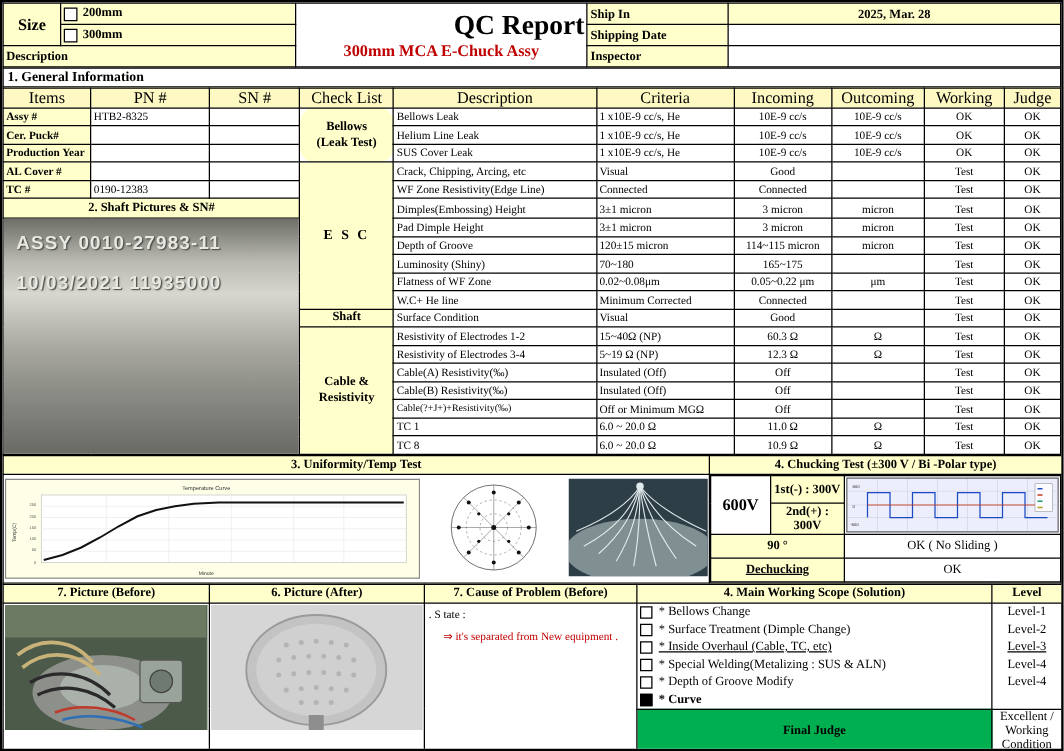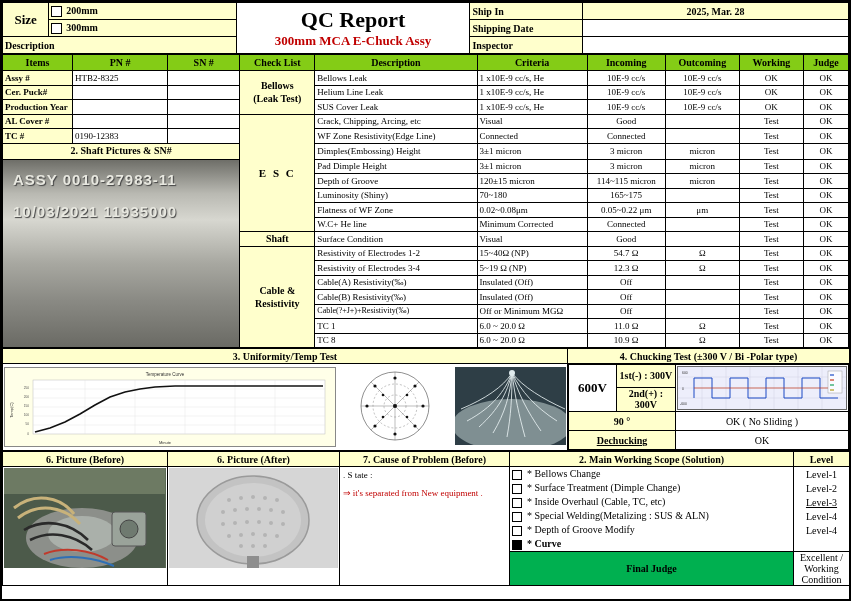--- a/index.html
+++ b/index.html
@@ -10,33 +10,33 @@
   .yel{background:#ffffcc;}
   .ctr{text-align:center;}
   .lft{text-align:left;}
   .b{font-weight:bold;}
   .sm{font-size:9px;}
   .xs{font-size:8px;}
 
   
   .hdr{width:847px;}
   .hdr td{height:16px;}
-  .title{font-size:22px;font-weight:bold;text-align:center;font-family:"Liberation Serif",serif;}
+  .title{font-size:22px;font-weight:bold;text-align:right;font-family:"Liberation Serif",serif;}
   .subtitle{font-size:13px;font-weight:bold;text-align:center;color:#c00000;}
   .chk{display:inline-block;width:9px;height:9px;border:1px solid #000;background:#fff;vertical-align:middle;margin-right:4px;}
   .chk.on{background:#fff;}
   .sizecell{font-size:13px;font-weight:bold;text-align:center;}
 
   
   .secbar{font-size:11px;font-weight:bold;text-align:left;padding-left:3px;height:15px;}
 
   
   .main{width:847px;table-layout:fixed;}
   .main td{height:13.5px;line-height:12px;}
-  .colhdr td{font-weight:bold;text-align:center;background:#84cc16;font-size:10px;height:15px;}
+  .colhdr td{font-weight:normal;text-align:center;background:#fef9c3;font-size:13px;height:15px;}
 
   .shaftbox{position:relative;height:110px;background:#9a9a95;overflow:hidden;}
   .shafttxt{position:absolute;left:10px;top:14px;color:#e8e8e0;font-size:15px;font-weight:bold;letter-spacing:1px;text-shadow:1px 1px 1px #444;font-family:"Liberation Sans",sans-serif;}
   .shafttxt2{position:absolute;left:10px;top:46px;color:#e8e8e0;font-size:15px;font-weight:bold;letter-spacing:1px;text-shadow:1px 1px 1px #444;font-family:"Liberation Sans",sans-serif;}
   .shaftgrad{position:absolute;left:0;top:0;right:0;bottom:0;
     background:linear-gradient(180deg,#6e6e68 0%,#b9b9b2 18%,#d7d7d0 32%,#a8a8a1 55%,#8a8a84 75%,#6a6a64 100%);}
 
   
   .sec34{width:847px;table-layout:fixed;}
   .sec34 td{font-size:10px;}
@@ -84,20 +84,27 @@
       <td class="ctr"></td>
     </tr>
     <tr>
       <td class="yel lft b" colspan="2" style="height:15px;">Description</td>
       <td class="yel lft b">Inspector</td>
       <td class="ctr"></td>
     </tr>
   </tbody>
     </table>
 
+  <table class="main">
+    <tbody>
+        <tr>
+          <td class="secbar">1. General Information</td>
+        </tr>
+  </tbody>
+    </table>
 
   <table class="main">
     <colgroup>
       <col style="width:70px">
         <col style="width:95px">
         <col style="width:72px">
       <col style="width:75px">
         <col style="width:162px">
         <col style="width:110px">
       <col style="width:78px">
@@ -116,21 +123,21 @@
       <td>Incoming</td>
       <td>Outcoming</td>
       <td>Working</td>
       <td>Judge</td>
     </tr>
 
     <tr>
       <td class="yel lft b sm">Assy #</td>
       <td class="lft sm">HTB2-8325</td>
       <td class="lft sm"></td>
-      <td class="yel ctr b" rowspan="3" style="line-height:13px;">Bellows<br>(Leak Test)</td>
+      <td class="yel ctr b" rowspan="3" style="line-height:13px;border-radius:12px;">Bellows<br>(Leak Test)</td>
       <td class="lft sm">Bellows Leak</td>
       <td class="lft sm">1 x10E-9 cc/s, He</td>
       <td class="ctr sm">10E-9 cc/s</td>
       <td class="ctr sm">10E-9 cc/s</td>
       <td class="ctr sm">OK</td>
       <td class="ctr sm">OK</td>
     </tr>
 
     <tr>
       <td class="yel lft b sm">Cer. Puck#</td>
@@ -250,21 +257,21 @@
       <td class="ctr sm">Good</td>
       <td class="ctr sm"></td>
       <td class="ctr sm">Test</td>
       <td class="ctr sm">OK</td>
     </tr>
 
     <tr>
       <td class="yel ctr b" rowspan="7" style="line-height:13px;">Cable &amp;<br>Resistivity</td>
       <td class="lft sm">Resistivity of Electrodes  1-2</td>
       <td class="lft sm">15~40Ω (NP)</td>
-      <td class="ctr sm">54.7 Ω</td>
+      <td class="ctr sm">60.3 Ω</td>
       <td class="ctr sm">Ω</td>
       <td class="ctr sm">Test</td>
       <td class="ctr sm">OK</td>
     </tr>
 
     <tr>
       <td class="lft sm">Resistivity of Electrodes  3-4</td>
       <td class="lft sm">5~19 Ω (NP)</td>
       <td class="ctr sm">12.3 Ω</td>
       <td class="ctr sm">Ω</td>
@@ -472,24 +479,24 @@
   <table class="bot">
     <colgroup>
       <col style="width:165px">
         <col style="width:172px">
         <col style="width:170px">
       <col style="width:284px">
         <col style="width:56px">
     </colgroup>
     <tbody>
         <tr>
-      <td class="sechdr">6. Picture (Before)</td>
+      <td class="sechdr">7. Picture (Before)</td>
       <td class="sechdr">6. Picture (After)</td>
       <td class="sechdr">7. Cause of Problem (Before)</td>
-      <td class="sechdr">2. Main Working Scope (Solution)</td>
+      <td class="sechdr">4. Main Working Scope (Solution)</td>
       <td class="sechdr">Level</td>
     </tr>
     <tr>
 
       <td style="padding:1px;vertical-align:top;" rowspan="3">
         <div class="photo1">
           <svg width="161" height="100" viewBox="0 0 161 100" preserveAspectRatio="none">
             <rect width="161" height="100" fill="#4c5a4a"></rect>
             <rect x="0" y="0" width="161" height="26" fill="#6d7a63"></rect>
             <ellipse cx="78" cy="70" rx="56" ry="30" fill="#8c8f8a"></ellipse>
@@ -547,34 +554,34 @@
                   <circle cx="84" cy="78" r="2"></circle>
                   <circle cx="96" cy="78" r="2"></circle>
             </g>
             <rect x="78" y="88" width="12" height="12" fill="#8e8e8e"></rect>
           </svg>
         </div>
       </td>
 
       <td style="vertical-align:top;padding:3px;" rowspan="3">
         <div class="sm">. S tate :</div>
-        <div class="sm red" style="margin-top:8px;">⇒ it's separated from New equipment .</div>
+        <div class="sm red" style="margin-top:8px;text-align:center;">⇒ it's separated from New equipment .</div>
       </td>
 
       <td style="padding:0;vertical-align:top;">
         <table style="width:100%;border-collapse:collapse;">
           <tbody>
                 <tr>
                   <td class="lft" style="border:none;height:14px;"><span class="cb"></span><span>* Bellows Change</span></td>
                 </tr>
           <tr>
                   <td class="lft" style="border:none;height:14px;"><span class="cb"></span><span>* Surface Treatment (Dimple Change)</span></td>
                 </tr>
           <tr>
-                  <td class="lft" style="border:none;height:14px;"><span class="cb"></span><span>* Inside Overhaul (Cable, TC, etc)</span></td>
+                  <td class="lft" style="border:none;height:14px;text-decoration:underline;"><span class="cb"></span><span>* Inside Overhaul (Cable, TC, etc)</span></td>
                 </tr>
           <tr>
                   <td class="lft" style="border:none;height:14px;"><span class="cb"></span><span>* Special Welding(Metalizing : SUS &amp; ALN)</span></td>
                 </tr>
           <tr>
                   <td class="lft" style="border:none;height:14px;"><span class="cb"></span><span>* Depth of Groove Modify</span></td>
                 </tr>
           <tr>
                   <td class="lft" style="border:none;height:14px;"><span class="cb black"></span><span class="b">* Curve</span></td>
                 </tr>

